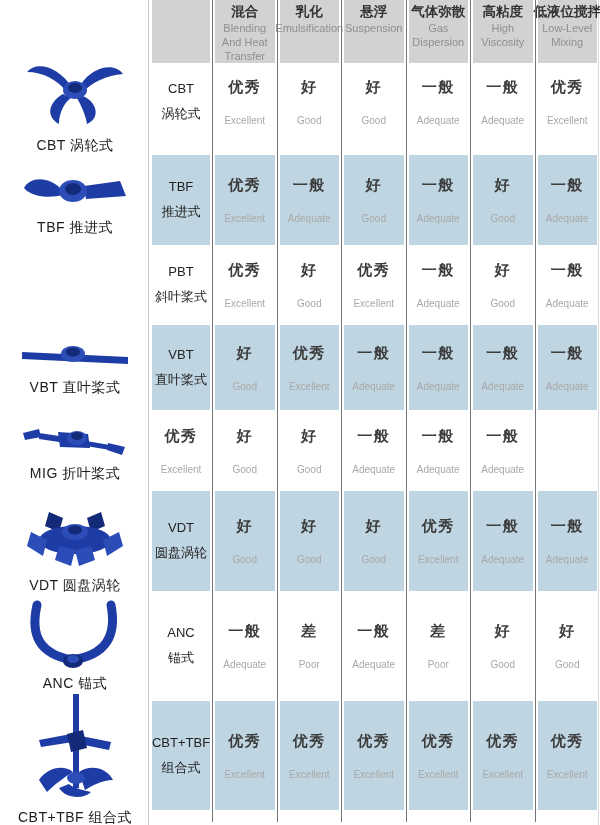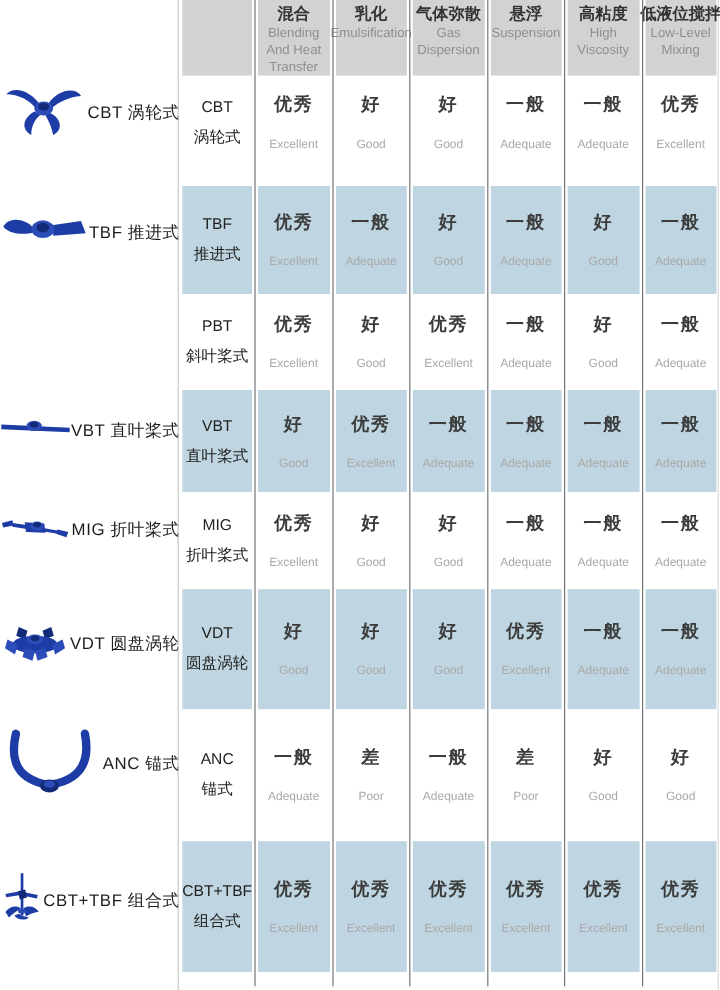--- a/index.html
+++ b/index.html
@@ -14,21 +14,21 @@
     --impeller-mid:#2c4db8;
   }
   *{margin:0;padding:0;box-sizing:border-box;}
   body{background:#fff;}
   .page{
     position:relative;width:600px;height:825px;background:#fff;
     font-family:"Liberation Sans","DejaVu Sans",sans-serif;overflow:hidden;
   }
   
   .left-panel{position:absolute;left:0;top:0;width:150px;height:825px;}
-  .impeller-block{position:absolute;left:0;width:150px;display:flex;align-items:center;}
+  .impeller-block{position:absolute;left:0;width:150px;display:flex;flex-direction:column;align-items:center;}
   .impeller-label{font-size:14px;color:#1d1d1d;margin-top:5px;white-space:nowrap;letter-spacing:.5px;}
   .ib-main{fill:var(--impeller-main);}
   .ib-dark{fill:var(--impeller-dark);}
   .ib-mid{fill:var(--impeller-mid);}
   .ib-stroke{stroke:var(--impeller-main);fill:none;}
   
   .table{position:absolute;left:152px;top:0;width:445px;height:825px;}
   .edge-line{position:absolute;top:0;width:1px;height:825px;background:var(--edge-line);}
   .vline{position:absolute;top:0;width:1px;height:822px;background:var(--grid-line);}
   .header-row{display:grid;grid-template-columns:58px repeat(6,59.5px);column-gap:5px;height:45px;margin-bottom:3px;}
@@ -142,28 +142,28 @@
       <div class="hcell"></div>
       <div class="hcell">
         <div class="h-zh">混合</div>
         <div class="h-en">Blending And Heat Transfer</div>
       </div>
       <div class="hcell">
         <div class="h-zh">乳化</div>
         <div class="h-en">Emulsification</div>
       </div>
       <div class="hcell">
+        <div class="h-zh">悬浮</div>
+        <div class="h-en">Suspension</div>
+      </div>
+      <div class="hcell">
         <div class="h-zh">气体弥散</div>
         <div class="h-en">Gas Dispersion</div>
       </div>
       <div class="hcell">
-        <div class="h-zh">悬浮</div>
-        <div class="h-en">Suspension</div>
-      </div>
-      <div class="hcell">
         <div class="h-zh">高粘度</div>
         <div class="h-en">High Viscosity</div>
       </div>
       <div class="hcell">
         <div class="h-zh">低液位搅拌</div>
         <div class="h-en">Low-Level Mixing</div>
       </div>
     </div>
 
     <div id="rows">
@@ -281,24 +281,20 @@
           <div class="cell">
             <div class="zh">一般</div>
             <div class="en">Adequate</div>
           </div>
           <div class="cell">
             <div class="zh">一般</div>
             <div class="en">Adequate</div>
           </div>
         </div>
         <div class="trow" style="height: 81px;">
-          <div class="lcell">
-            <div class="lcode">MIG</div>
-            <div class="lname">折叶桨式</div>
-          </div>
           <div class="cell">
             <div class="zh">优秀</div>
             <div class="en">Excellent</div>
           </div>
           <div class="cell">
             <div class="zh">好</div>
             <div class="en">Good</div>
           </div>
           <div class="cell">
             <div class="zh">好</div>

